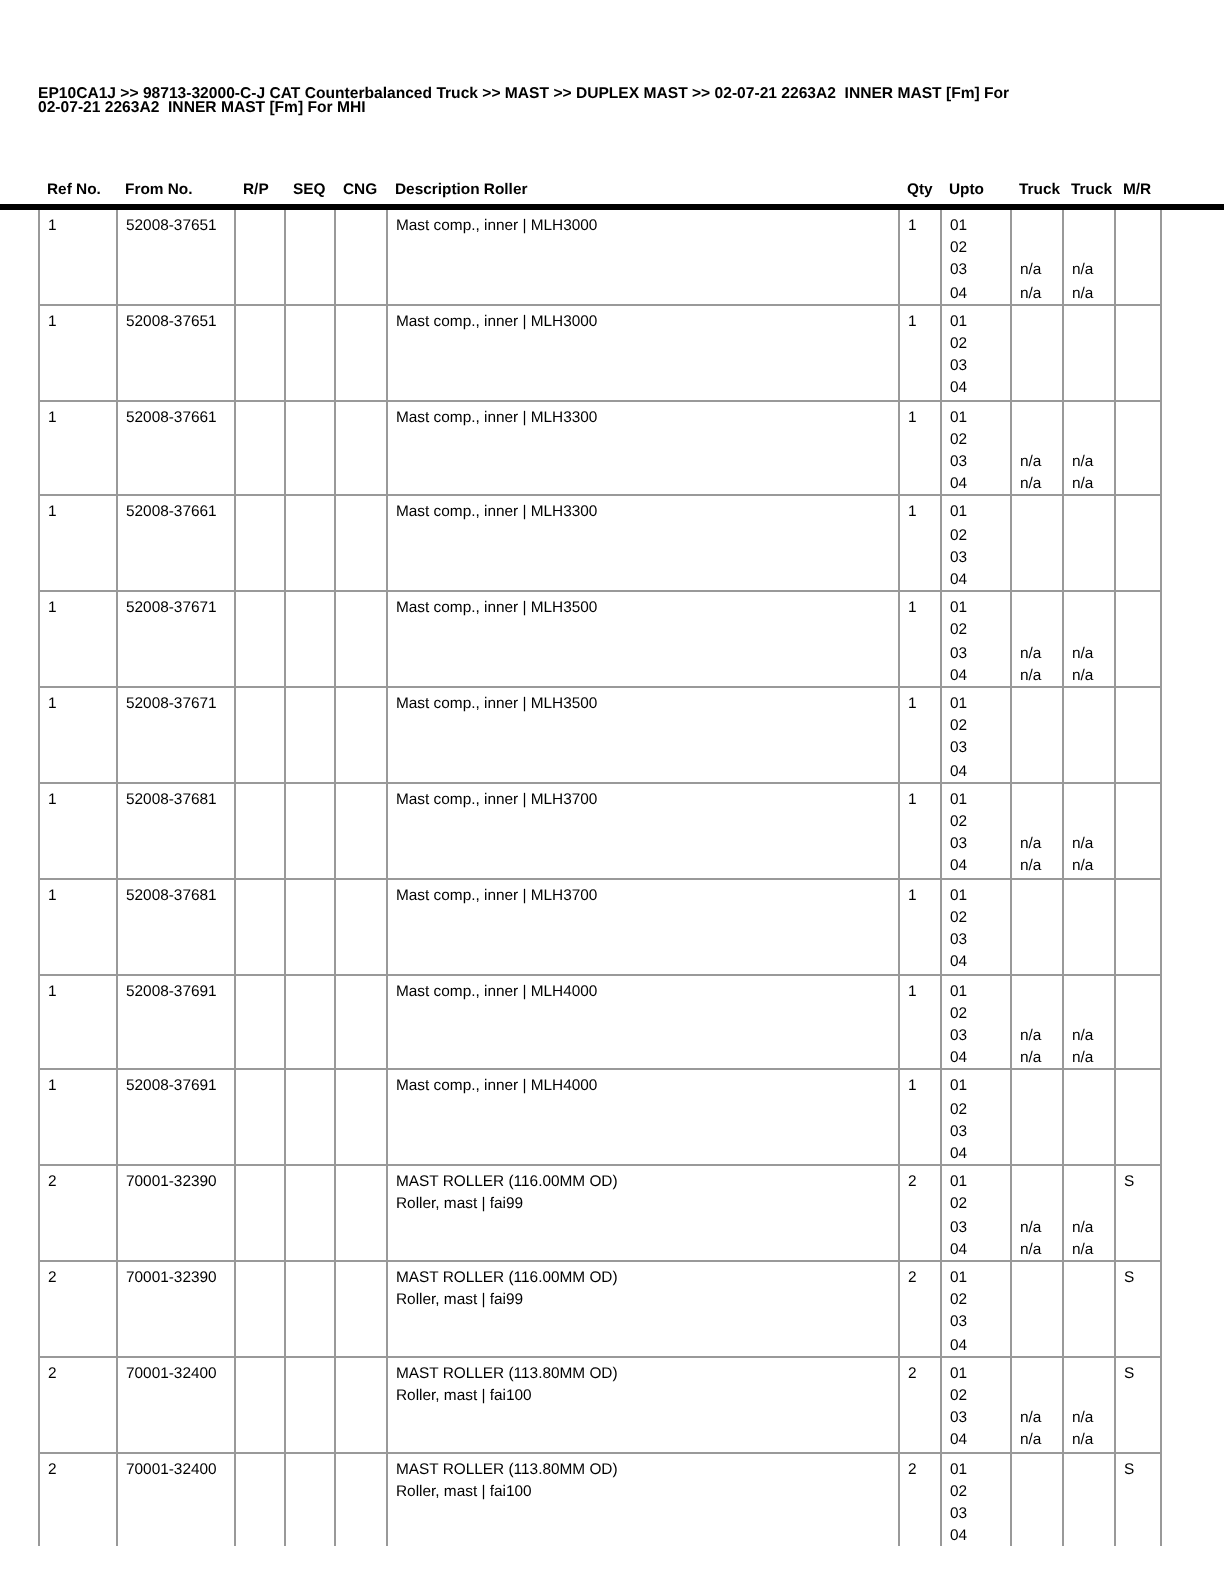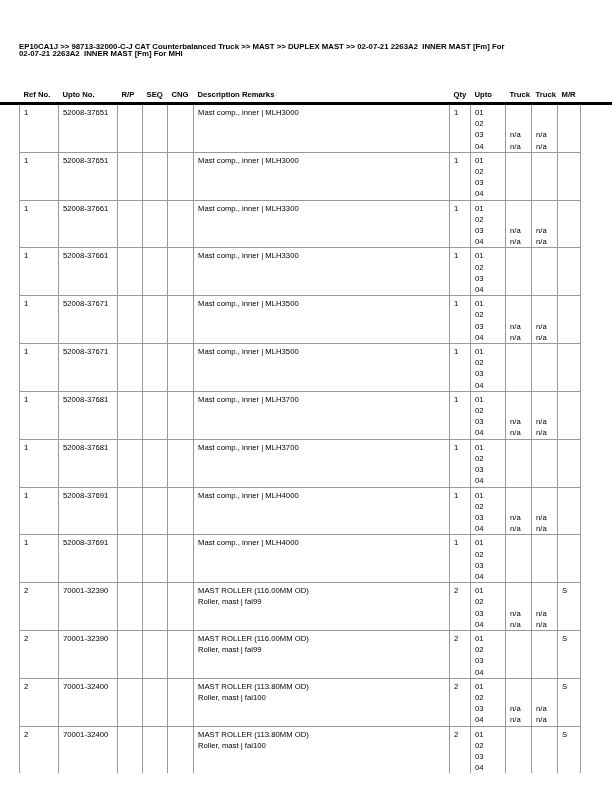--- a/index.html
+++ b/index.html
@@ -108,25 +108,25 @@
         <col class="c-desc">
         <col class="c-qty">
         <col class="c-model">
       <col class="c-from">
         <col class="c-upto">
         <col class="c-mr">
     </colgroup>
     <thead>
       <tr>
         <th>Ref No.</th>
-        <th>Upto No.</th>
+        <th>From No.</th>
         <th>R/P</th>
         <th>SEQ</th>
         <th>CNG</th>
-        <th>Description Remarks</th>
+        <th>Description Roller</th>
         <th>Qty</th>
         <th>Upto</th>
         <th>Truck</th>
         <th>Truck</th>
         <th>M/R</th>
       </tr>
     </thead>
     <tbody>
     <tr>
       <td>1</td>

